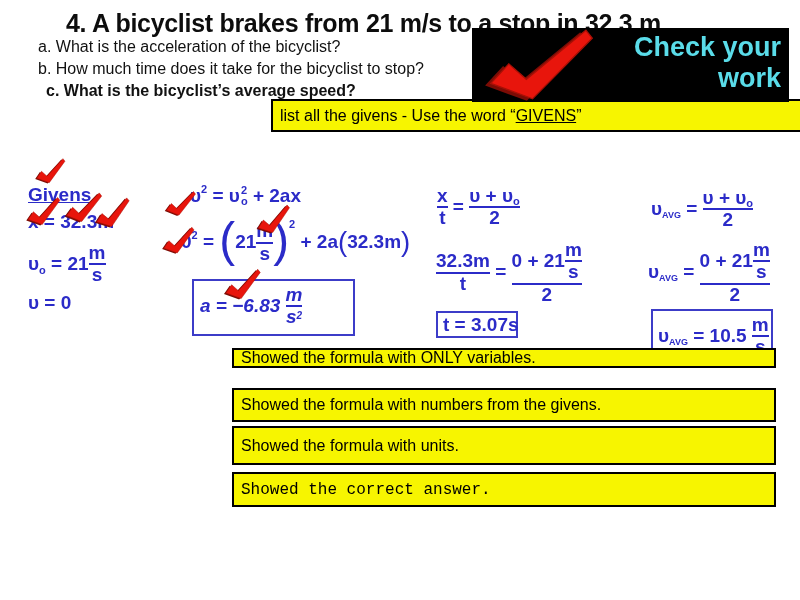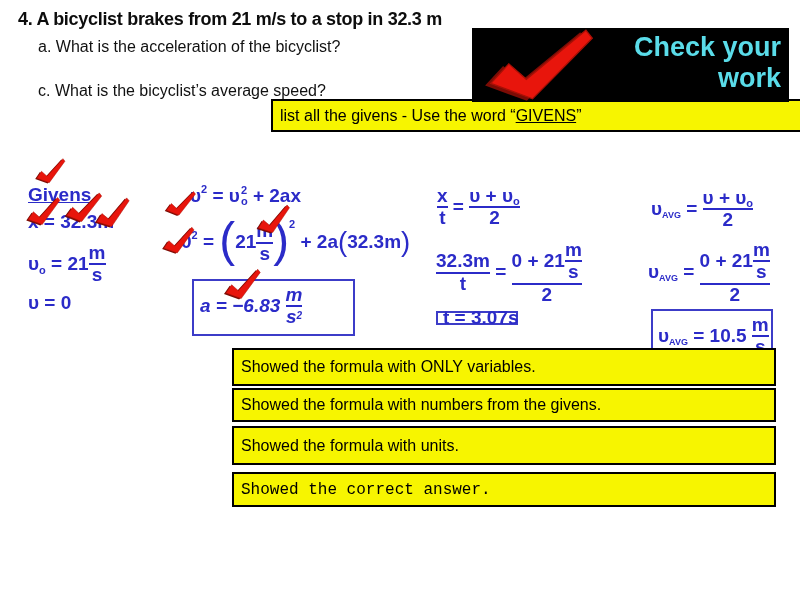--- a/index.html
+++ b/index.html
@@ -1,21 +1,21 @@
 <!DOCTYPE html>
 <html><head>
 <meta charset="utf-8">
 <style>
   html,body { margin:0; padding:0; background:#fff; }
   .stage { position:relative; width:800px; height:600px; background:#ffffff; overflow:hidden;
            font-family:"Liberation Sans", sans-serif; }
   .abs { position:absolute; }
 
   
-  .title { font-size:18px; font-weight:bold; color:#0d0d0d; letter-spacing:-0.3px; white-space:nowrap; z-index:1; }
+  .title { font-size:25px; font-weight:bold; color:#0d0d0d; letter-spacing:-0.3px; white-space:nowrap; z-index:1;margin-left:48px; }
   .q { font-size:16px; color:#111; line-height:22px; white-space:nowrap; z-index:1; }
 
   
   .blackbox { background:#000; z-index:3; }
   .cyw { position:absolute; right:8px; top:4px; color:#5adce9; font-size:27px; font-weight:bold;
          text-align:right; line-height:1.16; white-space:pre; }
 
   
   .ybox { background:#f7f500; border:2px solid #000; box-sizing:border-box; z-index:2;
           display:flex; align-items:center; padding-left:7px; font-size:16px; color:#000; white-space:pre; }
@@ -50,21 +50,22 @@
     <defs>
       <g id="chkshape">
         <path d="M10,58 L30,36 L47,56 L112,2 L118,12 L52,80 Z" fill="#7c0c05" transform="translate(-6,2)"></path>
         <path d="M10,58 L30,36 L47,56 L112,2 L118,12 L52,80 Z" fill="#e8150c" stroke="#a81006" stroke-width="1.5"></path>
       </g>
     </defs>
   </svg>
 
   <div class="abs title" style="left:18px; top:9px;">4. A bicyclist brakes from 21 m/s to a stop in 32.3 m</div>
   <div class="abs q" style="left:38px; top:36px;">a. What is the acceleration of the bicyclist?</div>
-  <div class="abs q" style="left:38px; top:80px;">c. What is the bicyclist’s average speed?</div>
+  <div class="abs q" style="left:38px; top:58px;">b. How much time does it take for the bicyclist to stop?</div>
+  <div class="abs q" style="left:46px; top:80px;font-weight:bold;">c. What is the bicyclist’s average speed?</div>
 
   <div class="abs blackbox" style="left:472px; top:28px; width:293px; height:74px;padding-left:24px;">
     <div class="cyw"><span>Check your</span><br><span>work</span></div>
   </div>
   <svg class="chk" viewBox="0 0 120 82" preserveAspectRatio="none" style="left:480px; top:32px; width:116px; height:68px; transform:rotate(-4deg);">
       <use href="#chkshape"></use>
     </svg>
 
   <div class="abs ybox" style="left:231px; top:99px; width:542px; height:33px;margin-left:40px;">
     <span><span>list all the givens - Use the word “</span><span class="u">GIVENS</span><span>”</span></span>
@@ -88,37 +89,37 @@
       <span>a = −6.83 </span><span class="frac"><span>m</span><span class="fbar"></span><span><span>s</span><span class="sup2" style="transform:translateY(-4px); font-size:10px;">2</span></span></span>
     </div>
   </div>
 
   <div class="abs math mrow" style="left:437px; top:186px;">
     <span class="frac"><span>x</span><span class="fbar"></span><span>t</span></span><span> = </span><span class="frac"><span class="mrow"><span>υ + υ</span><span class="subo">o</span></span><span class="fbar"></span><span>2</span></span>
   </div>
   <div class="abs math mrow" style="left:436px; top:240px;">
     <span class="frac"><span>32.3m</span><span class="fbar"></span><span>t</span></span><span> = </span><span class="frac"><span class="mrow"><span>0 + 21</span><span class="frac"><span>m</span><span class="fbar"></span><span>s</span></span></span><span class="fbar"></span><span>2</span></span>
   </div>
-  <div class="abs math ansbox mrow" style="left:436px; top:311px; width:82px; height:14px; padding-left:5px;">
+  <div class="abs math ansbox mrow" style="left:436px; top:311px; width:82px; height:27px; padding-left:5px;">
     <span>t = 3.07s</span>
   </div>
 
   <div class="abs math mrow" style="left:651px; top:188px;">
     <span>υ</span><span class="subavg">AVG</span><span> = </span><span class="frac"><span class="mrow"><span>υ + υ</span><span class="subo">o</span></span><span class="fbar"></span><span>2</span></span>
   </div>
   <div class="abs math mrow" style="left:648px; top:240px;">
     <span>υ</span><span class="subavg">AVG</span><span> = </span><span class="frac"><span class="mrow"><span>0 + 21</span><span class="frac"><span>m</span><span class="fbar"></span><span>s</span></span></span><span class="fbar"></span><span>2</span></span>
   </div>
   <div class="abs math ansbox" style="left:651px; top:309px; width:122px; height:56px;">
     <div class="mrow" style="padding:4px 0 0 5px;">
       <span>υ</span><span class="subavg">AVG</span><span> = 10.5 </span><span class="frac"><span>m</span><span class="fbar"></span><span>s</span></span>
     </div>
   </div>
 
-  <div class="abs ybox rub" style="left:232px; top:348px; width:544px; height:38px;">
+  <div class="abs ybox rub" style="left:232px; top:348px; width:544px; height:20px;">
     <span>Showed the formula with ONLY variables.</span>
   </div>
   <div class="abs ybox rub" style="left:232px; top:388px; width:544px; height:34px;">
     <span>Showed the formula with numbers from the givens.</span>
   </div>
   <div class="abs ybox rub" style="left:232px; top:426px; width:544px; height:39px;">
     <span>Showed the formula with units.</span>
   </div>
   <div class="abs ybox rub" style="left:232px; top:472px; width:544px; height:35px;font-family:Liberation Mono, monospace;">
     <span>Showed the correct answer.</span>

